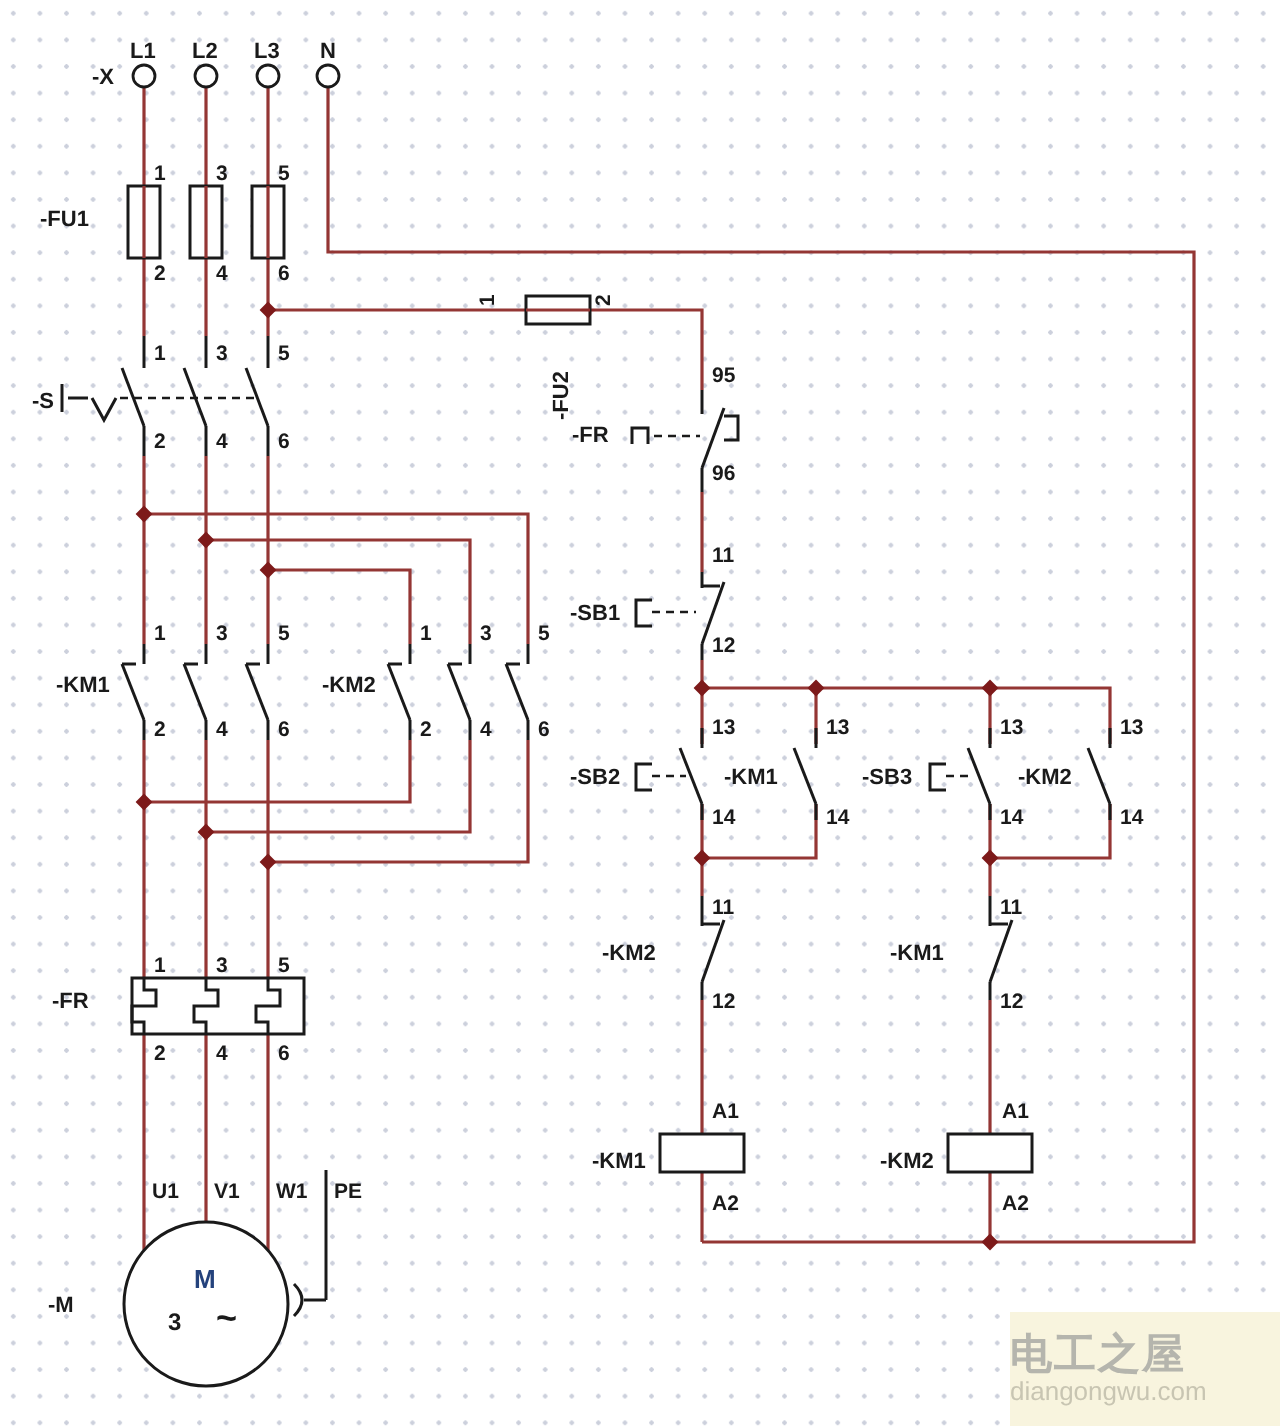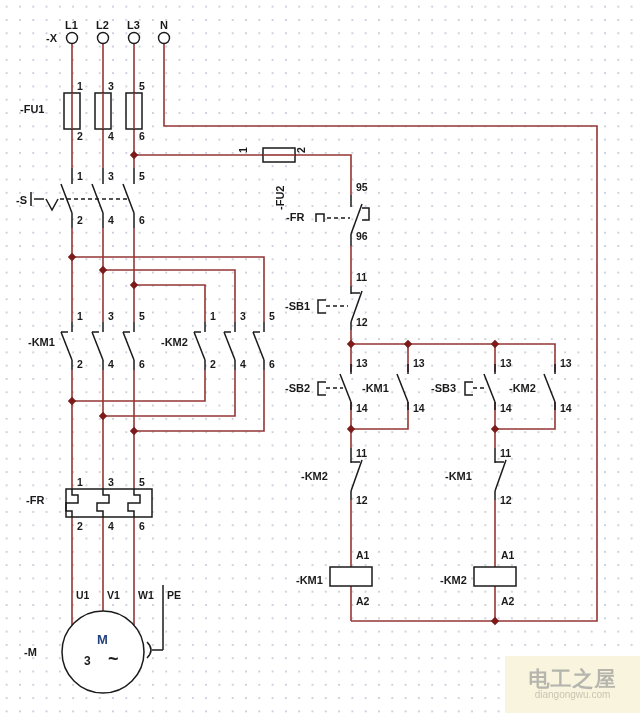--- a/index.html
+++ b/index.html
@@ -15,24 +15,24 @@
   text.lbl{font-size:11px;}
   .w{stroke:var(--wire,#943634);stroke-width:1.6;fill:none;}
   .k{stroke:var(--sym,#1a1a1a);stroke-width:1.5;fill:none;}
   .kd{stroke:var(--sym,#1a1a1a);stroke-width:1.3;fill:none;stroke-dasharray:4 3;}
   .box{stroke:var(--sym,#1a1a1a);stroke-width:1.5;fill:#ffffff;}
   .dot{fill:var(--junc,#7d1a1a);stroke:none;}
   .term{stroke:var(--sym,#1a1a1a);stroke-width:1.4;fill:#ffffff;}
   #watermark{
     position:absolute;left:505px;top:656px;width:135px;height:57px;
     background:var(--wmbg,#f8f4de);display:flex;flex-direction:column;
-    align-items:center;justify-content:center;line-height:1.05;
+    justify-content:center;line-height:1.05;
   }
   #wm-title{font-size:21px;letter-spacing:1px;color:var(--wmt,#b5b5ad);font-weight:bold;}
-  #wm-url{font-size:10px;color:var(--wmu,#c8c5b2);}
+  #wm-url{font-size:13px;color:var(--wmu,#c8c5b2);}
 </style>
 </head>
 <body>
 
 <div id="canvas">
 <svg width="640" height="713" viewBox="0 0 640 713">
 
   <g>
 
     <line class="w" x1="72" y1="43.5" x2="72" y2="168"></line>

